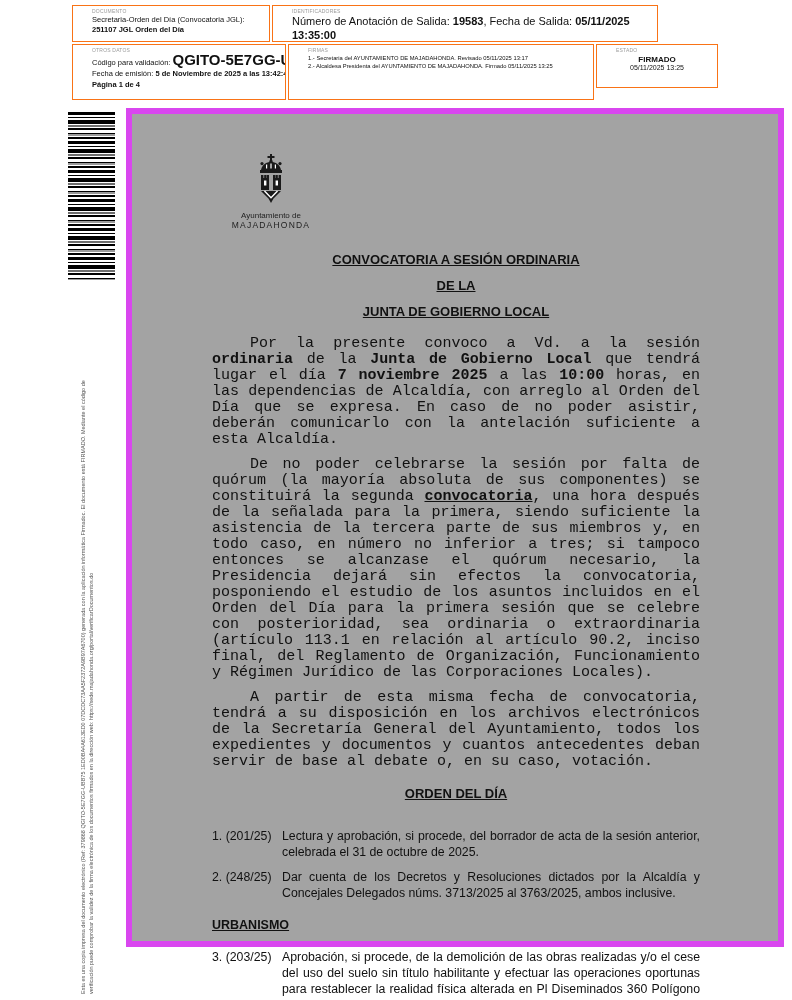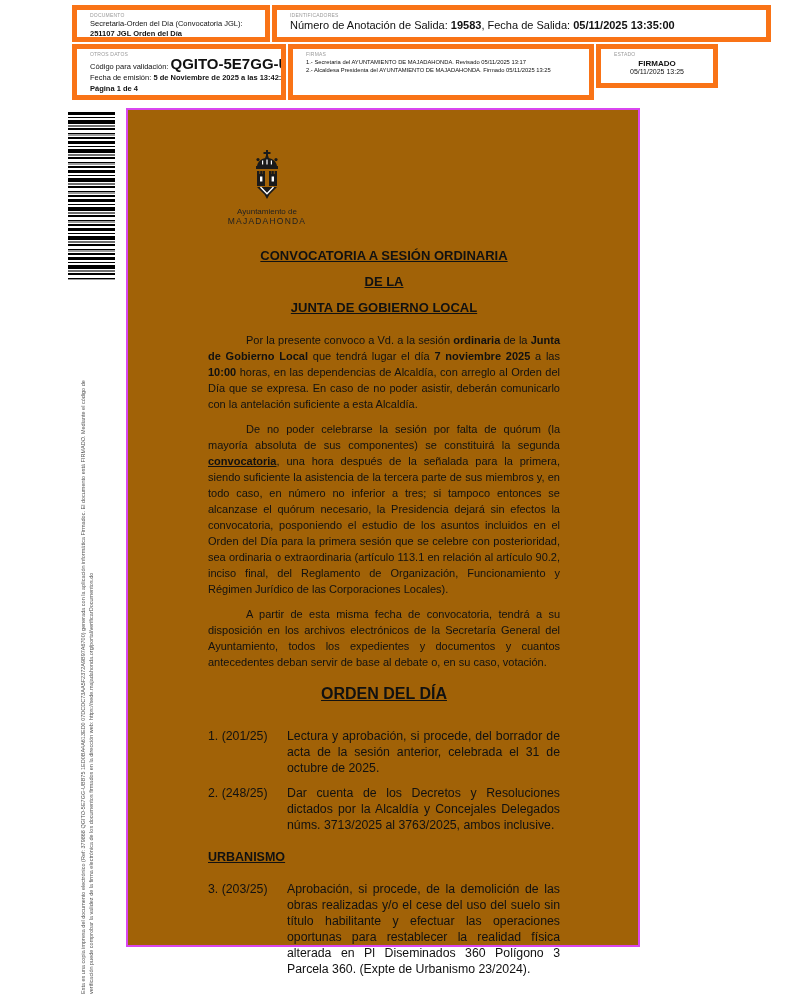--- a/index.html
+++ b/index.html
@@ -7,28 +7,28 @@
     position:relative;
     width:792px;height:1000px;
     background:#ffffff;
     font-family:"Liberation Sans","DejaVu Sans",sans-serif;
     color:#111;
     overflow:hidden;
   }
   
   .hdr-box{
     position:absolute;box-sizing:border-box;
-    border:5px solid #f97316;background:#fff;
-    padding:2px 13px;overflow:hidden;
+    border:1px solid #f97316;background:#fff;
+    padding:2px 19px;overflow:hidden;
   }
   .hdr-label{font-size:5px;color:#9a9a9a;letter-spacing:.2px;margin-bottom:1px;text-align:left;}
   #box-doc{left:72px;top:5px;width:198px;height:37px;}
   .doc-line{font-size:7.5px;line-height:9.5px;}
   .bold{font-weight:700;}
-  #box-ident{left:272px;top:5px;width:499px;height:37px;}
+  #box-ident{left:272px;top:5px;width:386px;height:37px;}
   .ident-text{font-size:11px;line-height:13.5px;}
   #box-otros{left:72px;top:44px;width:214px;height:56px;}
   .otros-line{font-size:7.5px;line-height:11px;white-space:nowrap;}
   #box-firmas{left:288px;top:44px;width:306px;height:56px;}
   .firma-line{font-size:5.8px;line-height:8px;white-space:nowrap;}
   #box-estado{left:596px;top:44px;width:122px;height:44px;}
   .estado-status{font-size:8px;font-weight:700;text-align:center;margin-top:2px;}
   .estado-date{font-size:7px;text-align:center;}
   
   #barcode{
@@ -44,43 +44,43 @@
       #fff 24px,#fff 25px,#000 25px,#000 27px,#fff 27px,#fff 29px
     );
   }
   #sidebar-text{
     position:absolute;left:80px;top:994px;width:700px;
     transform:rotate(-90deg);transform-origin:0 0;
     font-size:5.5px;line-height:7.5px;color:#555;
   }
   
   #page{
-    position:absolute;left:126px;top:108px;width:514px;height:839px;
-    box-sizing:border-box;border:2px solid #d946ef;background:#a16207;
+    position:absolute;left:126px;top:108px;width:658px;height:839px;
+    box-sizing:border-box;border:6px solid #d946ef;background:#a3a3a3;
   }
   #logo{position:absolute;left:64px;top:40px;width:150px;text-align:center;}
   .logo-text1{font-size:8px;color:#222;margin-top:3px;}
   .logo-text2{font-size:8.5px;color:#222;letter-spacing:1.2px;}
   #content{margin:138px 78px 0 80px;}
   .title-line{
     text-align:center;font-weight:700;font-size:13px;
     text-decoration:underline;margin-bottom:10px;line-height:16px;
   }
   .title-block{margin-bottom:16px;}
   .para{
-    font-size:11px;line-height:16px;text-align:justify;
-    text-indent:38px;margin:0 0 9px 0;
+    font-size:15px;line-height:16px;text-align:justify;
+    text-indent:38px;margin:0 0 9px 0;font-family:Liberation Mono, monospace;
   }
   .orden-heading{
-    text-align:center;font-weight:700;font-size:16px;
+    text-align:center;font-weight:700;font-size:13px;
     text-decoration:underline;margin:16px 0 26px 0;line-height:16px;
   }
   .agenda-item{
     display:grid;grid-template-columns:70px 1fr;
-    font-size:12.3px;line-height:16px;margin-bottom:9px;gap:9px;
+    font-size:12.3px;line-height:16px;margin-bottom:9px;
   }
   .agenda-text{text-align:justify;}
   .section-heading{
     font-weight:700;font-size:12.5px;text-decoration:underline;
     margin:16px 0 16px 0;line-height:16px;
   }
 </style>
 </head>
 <body>
 

